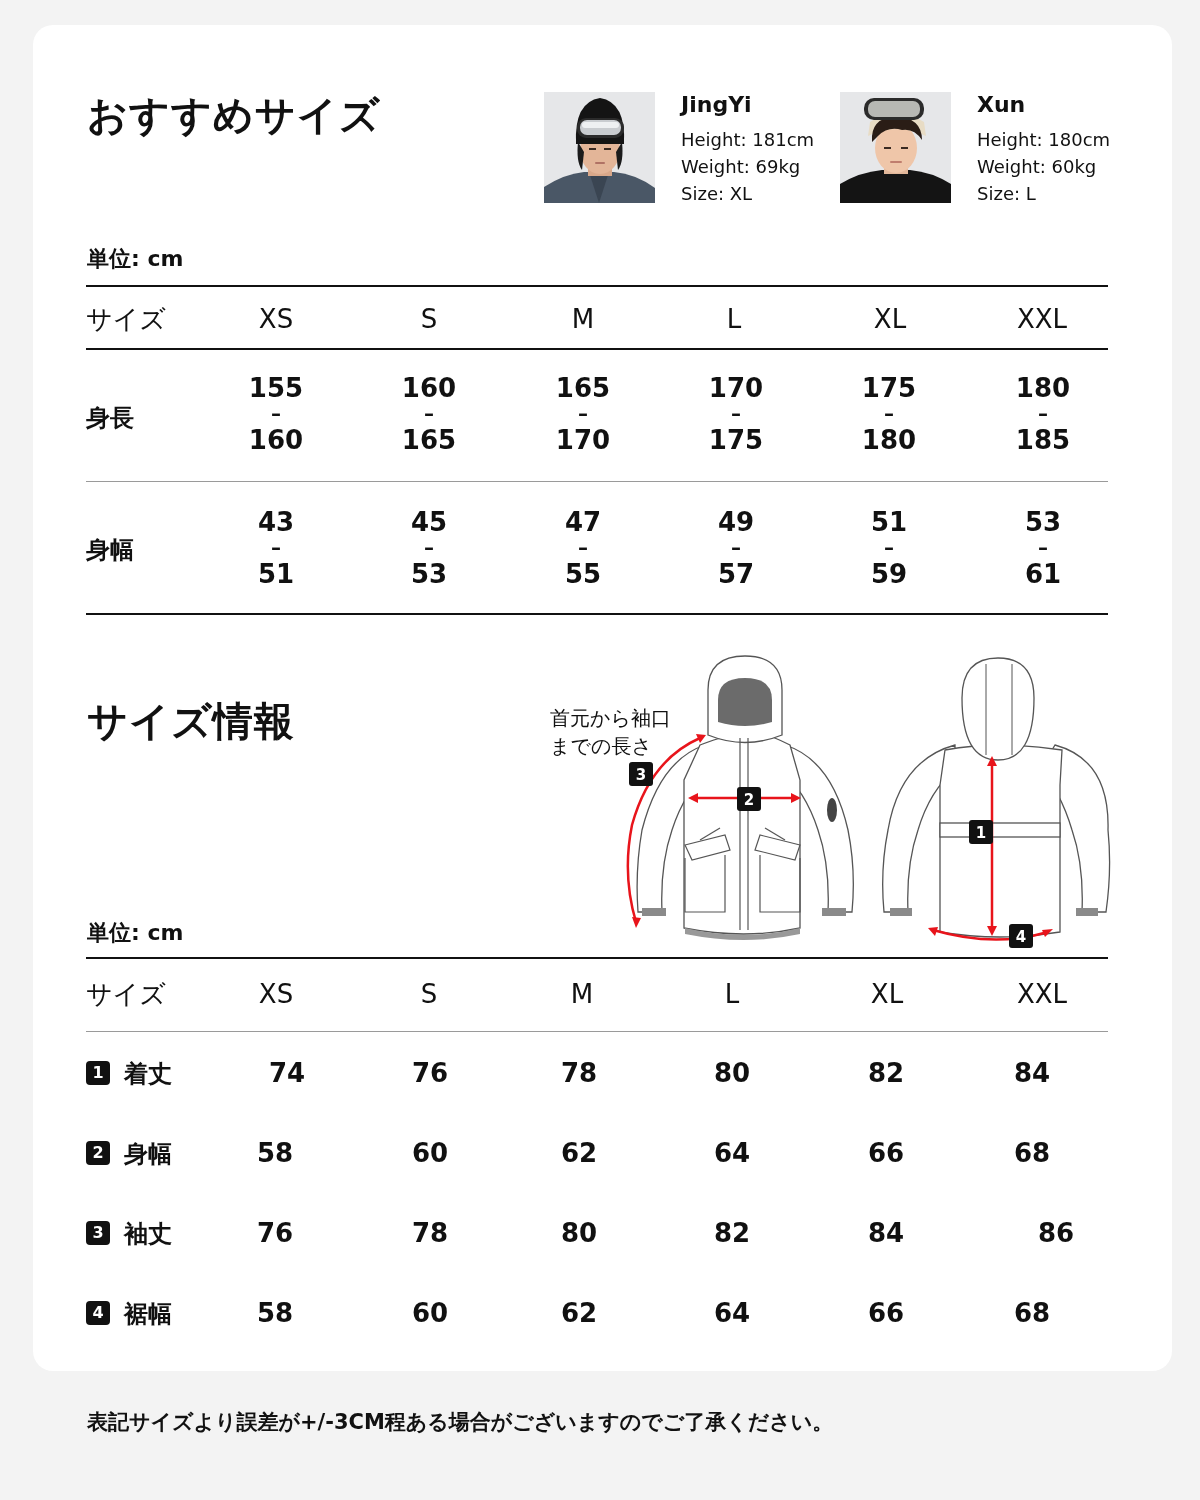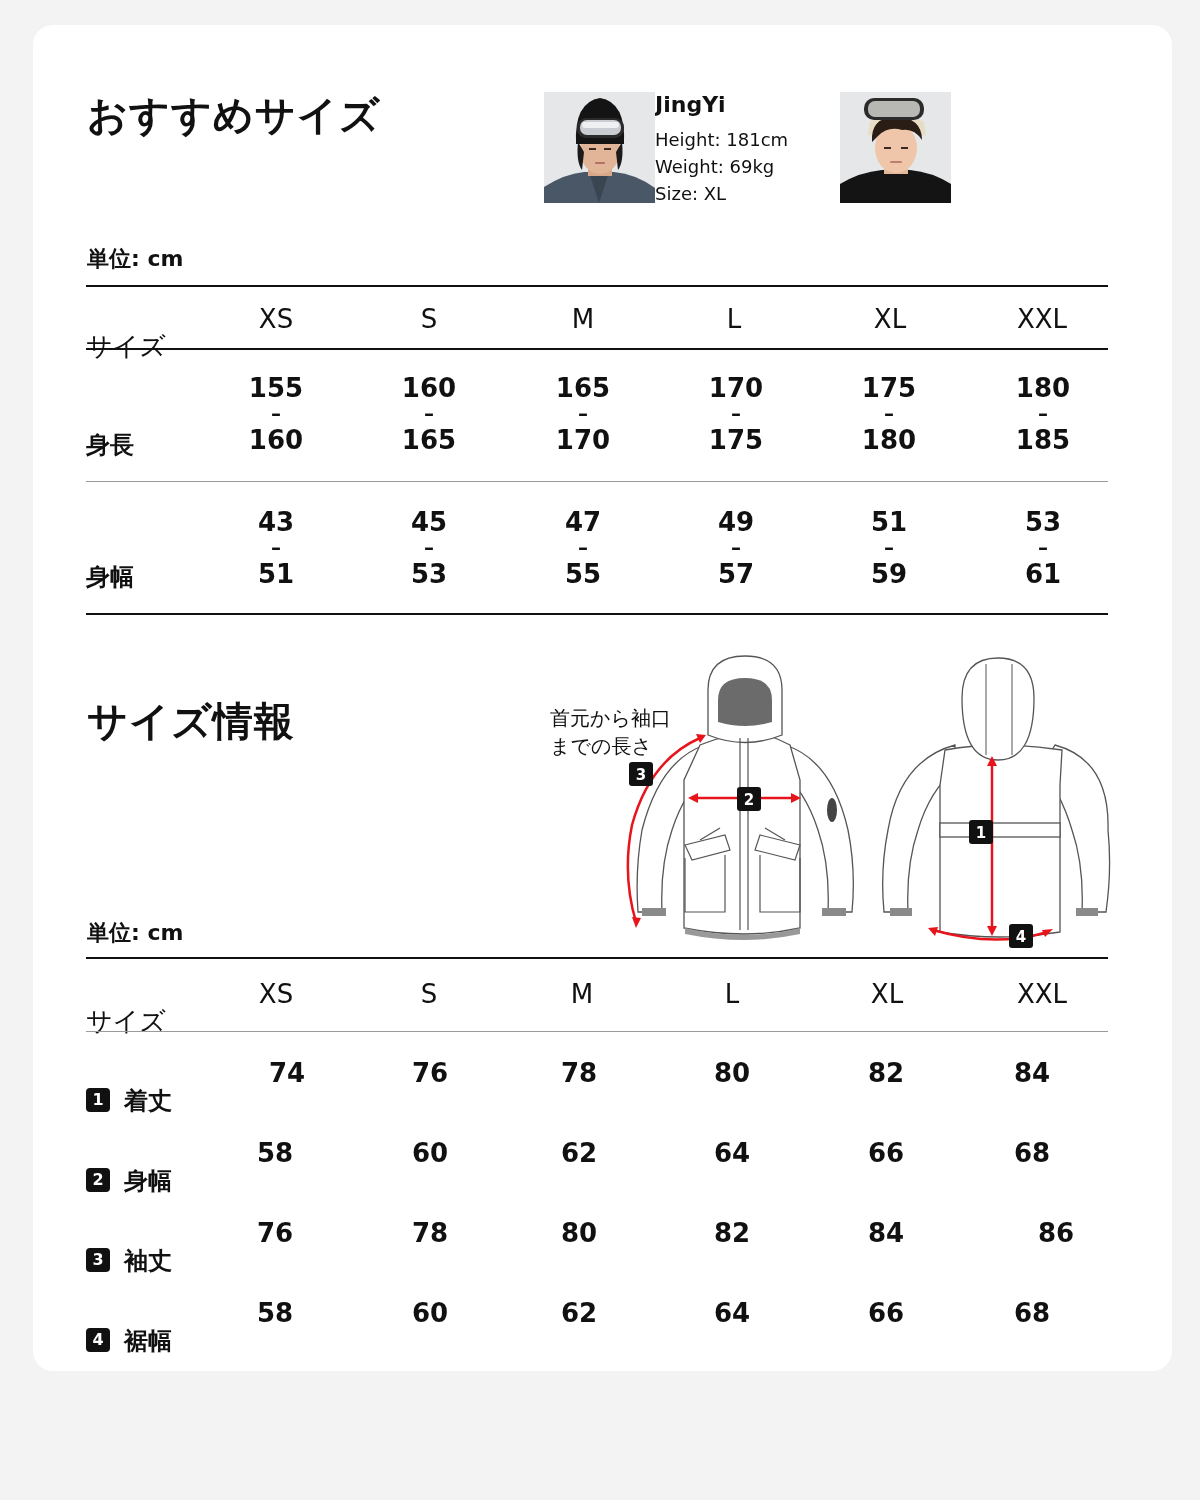--- a/index.html
+++ b/index.html
@@ -26,31 +26,31 @@
   .unit-label { font-size: 22px; font-weight: bold; color: #111; }
 
   
   .model { position: absolute; display: flex; }
   .photo {
     width: 111px; height: 111px;
     background: #e7e8ea;
     position: relative; overflow: hidden;
   }
   .photo svg { position: absolute; left: 0; top: 0; }
-  .model-info { }
+  .model-info { margin-left: 26px; }
   .model-name { font-size: 22px; font-weight: bold; line-height: 26px; margin-top: 0px; }
   .model-line { font-size: 18px; line-height: 27px; color: #111; }
 
   
   .hline { position: absolute; left: 86px; width: 1022px; height: 1.5px; background: #111; }
   .hline.grey { background: #9a9a9a; height: 1px; }
 
   .row { position: absolute; left: 86px; width: 1022px; }
   .row .label {
-    position: absolute; left: 0; font-size: 24px; font-weight: bold; margin-top: 27px;
+    position: absolute; left: 0; font-size: 24px; font-weight: bold;
   }
   .cell {
     position: absolute; width: 110px; text-align: center;
     font-size: 26px; font-weight: bold;
   }
   .head-cell { font-weight: normal; font-size: 26px; }
   .range .num { display: block; line-height: 28px; }
   .range .dash { display: block; line-height: 22px; font-size: 20px; height: 24px; }
 
   .badge {
@@ -126,20 +126,26 @@
       <path d="M32 50 Q30 26 56 24 Q82 26 82 48 Q74 36 62 38 Q48 34 38 44 Z" fill="#2a1d16"></path>
 
       <rect x="24" y="6" width="60" height="22" rx="10" fill="#2b2b2b"></rect>
       <rect x="28" y="9" width="52" height="16" rx="7" fill="#b7b8b4"></rect>
 
       <rect x="44" y="55" width="7" height="2" fill="#3a2a22"></rect>
       <rect x="61" y="55" width="7" height="2" fill="#3a2a22"></rect>
       <rect x="50" y="69" width="12" height="2" rx="1" fill="#c07e6e"></rect>
     </svg>
   </div>
+  <div class="model-info">
+    <div class="model-name">Xun</div>
+    <div class="model-line" style="margin-top:8px;">Height: 180cm</div>
+    <div class="model-line">Weight: 60kg</div>
+    <div class="model-line">Size: L</div>
+  </div>
 </div>
 
 <div class="abs unit-label" style="left:87px; top:244px;">単位: cm</div>
 
 <div class="hline" style="top:285px;"></div>
 
 <div class="row" style="top:300px; height:40px;">
   <span class="label" style="top:2px; font-weight:normal; font-size:26px;">サイズ</span>
   <span class="cell head-cell" style="left:135px; top:4px;">XS</span>
   <span class="cell head-cell" style="left:288px; top:4px;">S</span>
@@ -354,13 +360,14 @@
   <span class="label" style="top:0;"><span class="badge">4</span><span>裾幅</span></span>
   <span class="cell" style="left:134px;">58</span>
   <span class="cell" style="left:289px;">60</span>
   <span class="cell" style="left:438px;">62</span>
   <span class="cell" style="left:591px;">64</span>
   <span class="cell" style="left:745px;">66</span>
   <span class="cell" style="left:891px;">68</span>
 </div>
 
 <div class="footnote">
+  <div>表記サイズより誤差が+/-3CM程ある場合がございますのでご了承ください。</div>
 </div>
 
 </body></html>

